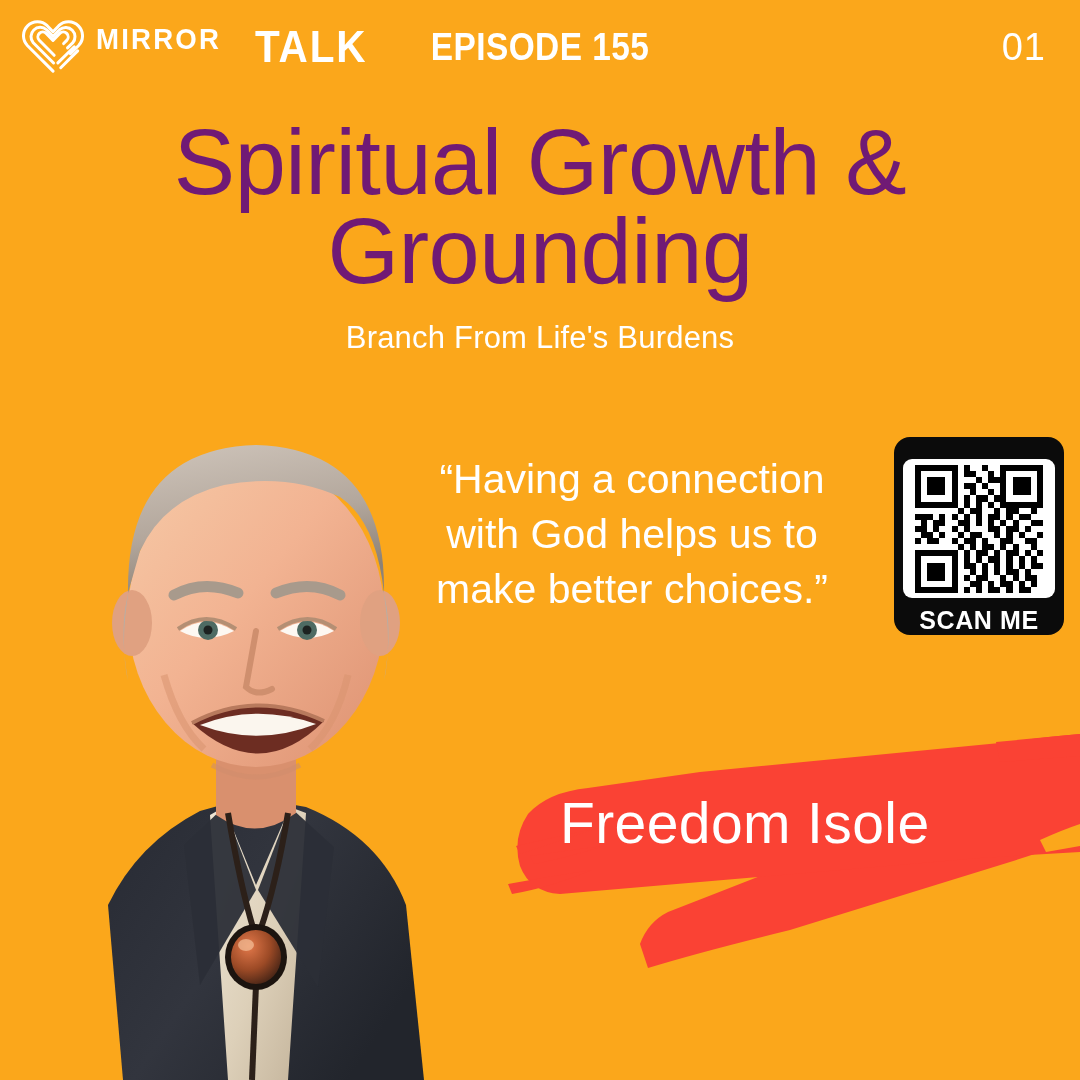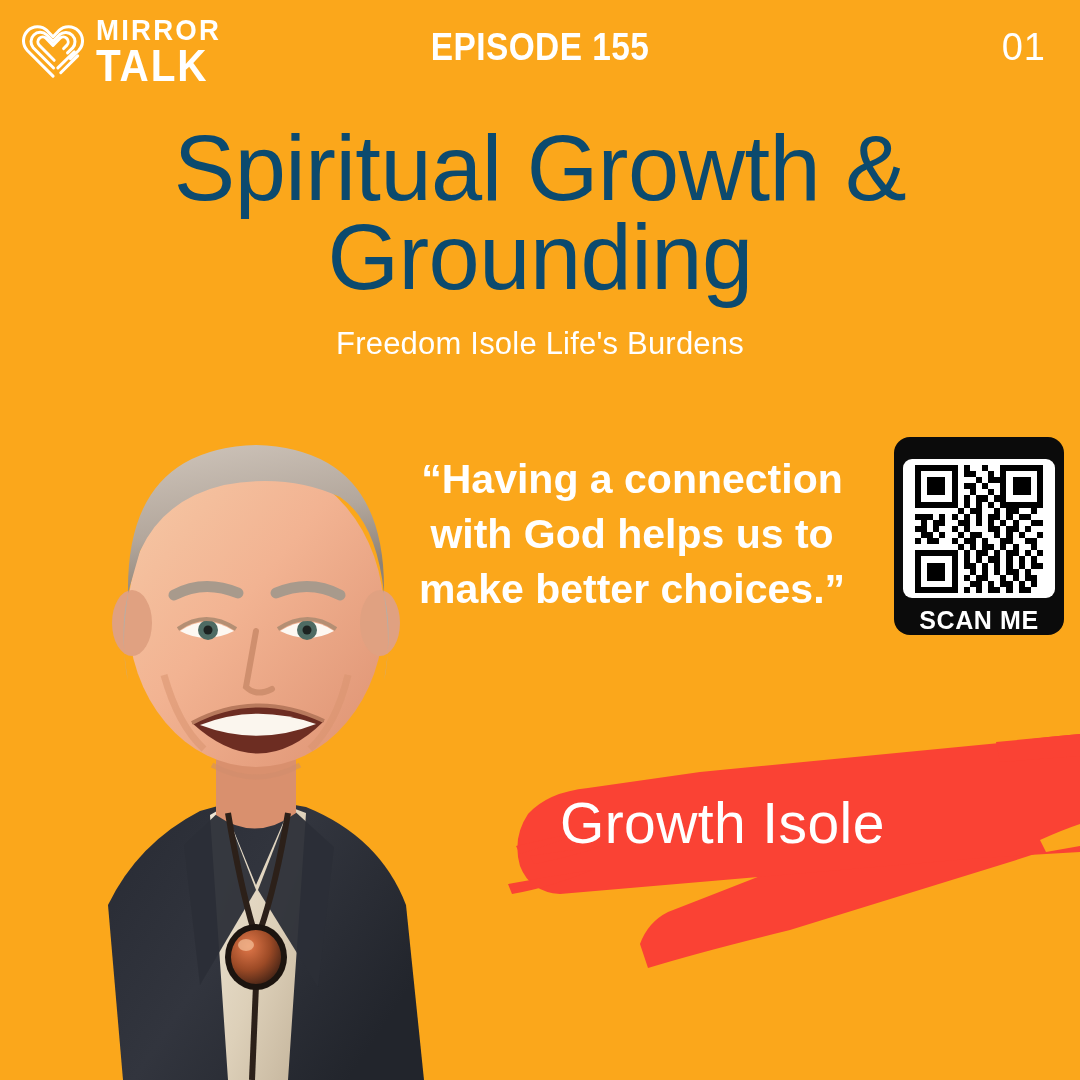--- a/index.html
+++ b/index.html
@@ -34,22 +34,23 @@
     align-items: center;
     gap: 12px;
   }
   .logo-heart {
     width: 62px;
     height: 60px;
     flex: 0 0 auto;
   }
   .logo-words {
     display: flex;
-    flex-direction: column;
+    flex-direction: row;
     line-height: 0.92;
+    gap: 23px;
   }
   .logo-mirror {
     color: #fff;
     font-size: 30px;
     font-weight: 700;
     letter-spacing: 2.4px;
     font-stretch: condensed;
     transform: scaleX(0.92);
     transform-origin: left center;
   }
@@ -89,27 +90,27 @@
   
   .title-block {
     position: absolute;
     top: 118px;
     left: 0;
     width: 1080px;
     text-align: center;
     z-index: 40;
   }
   .ep-title {
-    color: #0c4a6e;
+    color: #701a75;
     font-size: 92px;
     font-weight: 400;
     line-height: 0.97;
     letter-spacing: -0.5px;
     padding: 0 70px;
-    margin: 6px;
+    margin: 0;
   }
   .ep-subtitle {
     color: #fff;
     font-size: 31px;
     font-weight: 400;
     margin-top: 24px;
     letter-spacing: 0.2px;
   }
 
   
@@ -125,21 +126,21 @@
   
   .quote {
     position: absolute;
     left: 406px;
     top: 452px;
     width: 452px;
     text-align: center;
     color: #fff;
     font-size: 41px;
     line-height: 1.34;
-    font-weight: 700;
+    font-weight: 400;
     z-index: 35;
   }
 
   
   .qr-card {
     position: absolute;
     right: 16px;
     top: 437px;
     width: 170px;
     height: 198px;
@@ -225,21 +226,21 @@
         <span class="logo-talk">TALK</span>
       </div>
     </div>
 
     <div class="episode-label">EPISODE 155</div>
     <div class="episode-number">01</div>
   </div>
 
   <div class="title-block">
     <h1 class="ep-title">Spiritual Growth &amp; Grounding</h1>
-    <div class="ep-subtitle">Freedom Isole Life's Burdens</div>
+    <div class="ep-subtitle">Branch From Life's Burdens</div>
   </div>
 
   <svg class="portrait" viewBox="0 0 530 735">
     <defs>
       <linearGradient id="skin" x1="0" y1="0" x2="1" y2="1">
         <stop offset="0%" stop-color="#f6c9a6"></stop>
         <stop offset="45%" stop-color="#f2b392"></stop>
         <stop offset="100%" stop-color="#dd9171"></stop>
       </linearGradient>
       <linearGradient id="hairG" x1="0" y1="0" x2="0.3" y2="1">
@@ -457,16 +458,16 @@
 
     <path d="M516 846 Q560 836 598 828 Q556 842 520 854 Z" fill="#FA4234"></path>
     <path d="M530 856 Q570 850 604 846 Q566 858 534 864 Z" fill="#FA4234"></path>
     <path d="M508 884 Q552 876 592 870 Q548 888 512 894 Z" fill="#FA4234"></path>
 
     <path d="M996 742 L1080 734 L1080 756 L1000 762 Z" fill="#FA4234"></path>
 
     <path d="M1040 840 Q1062 830 1080 824 L1080 846 L1046 852 Z" fill="#FBA71B"></path>
   </svg>
 
-  <div class="guest-name">Growth Isole</div>
+  <div class="guest-name">Freedom Isole</div>
 
 
 </div>
 
 </body></html>

